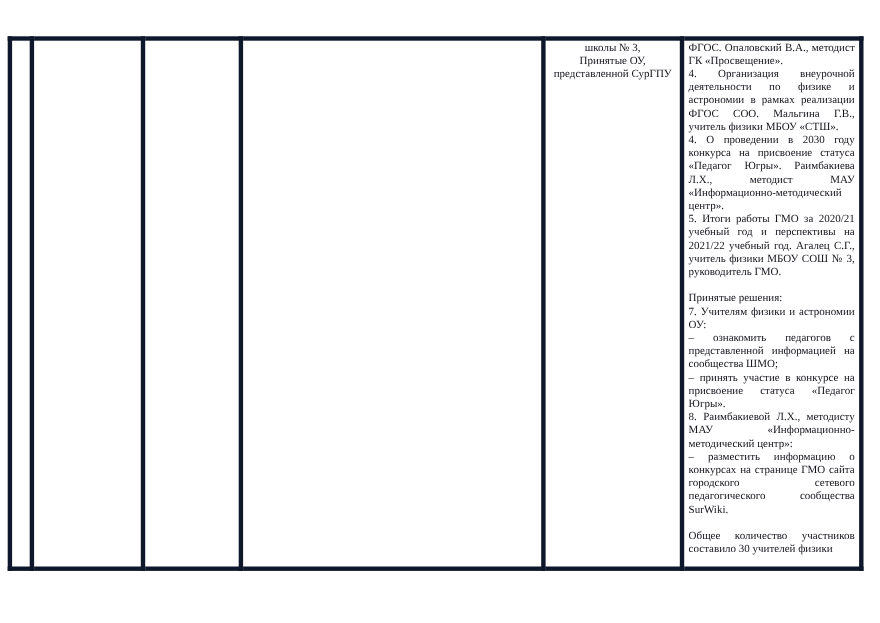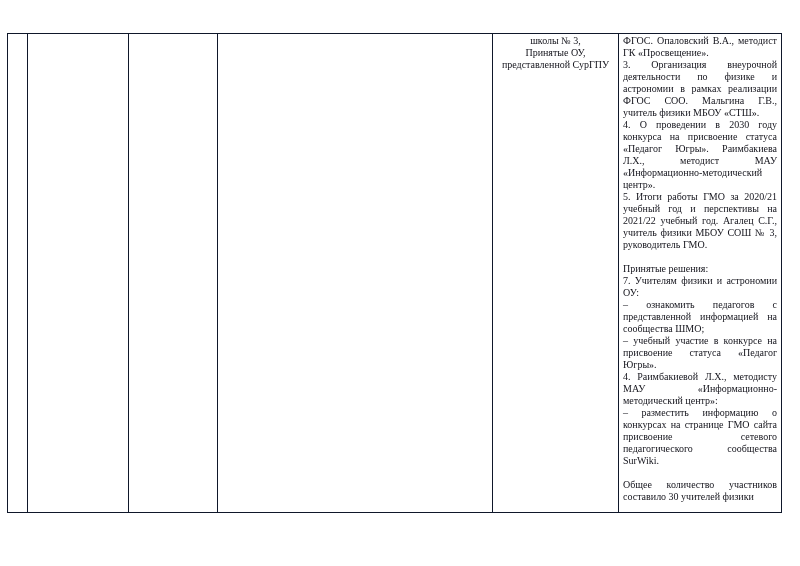--- a/index.html
+++ b/index.html
@@ -29,21 +29,21 @@
     border-collapse: collapse;
     table-layout: fixed;
   }
   col.c1 { width: 20px; }
   col.c2 { width: 101px; }
   col.c3 { width: 89px; }
   col.c4 { width: 275px; }
   col.c5 { width: 126px; }
   col.c6 { width: 163px; }
   .doc-table td {
-    border: 1px solid #0f172a;
+    border: 4px solid #0f172a;
     vertical-align: top;
     padding: 0;
     font-size: 10px;
     line-height: 12px;
   }
   .cell-inner {
     padding: 1px 4px 0 4px;
     height: 477px;
     overflow: hidden;
   }
@@ -81,30 +81,30 @@
         <td class="participants">
           <div class="cell-inner">
               <div class="center-line">школы № 3,</div>
               <div class="center-line">Принятые ОУ,</div>
               <div class="center-line">представленной СурГПУ</div>
             </div>
         </td>
         <td class="content">
           <div class="cell-inner">
               <div class="para">ФГОС. Опаловский В.А., методист ГК «Просвещение».</div>
-              <div class="para">3. Организация внеурочной деятельности по физике и астрономии в рамках реализации ФГОС СОО. Мальгина Г.В., учитель физики МБОУ «СТШ».</div>
+              <div class="para">4. Организация внеурочной деятельности по физике и астрономии в рамках реализации ФГОС СОО. Мальгина Г.В., учитель физики МБОУ «СТШ».</div>
               <div class="para">4. О проведении в 2030 году конкурса на присвоение статуса «Педагог Югры». Раимбакиева Л.Х., методист МАУ «Информационно-методический центр».</div>
               <div class="para">5. Итоги работы ГМО за 2020/21 учебный год и перспективы на 2021/22 учебный год. Агалец С.Г., учитель физики МБОУ СОШ № 3, руководитель ГМО.</div>
               <div class="para blank"></div>
               <div class="para italic">Принятые решения:</div>
               <div class="para">7. Учителям физики и астрономии ОУ:</div>
               <div class="para">– ознакомить педагогов с представленной информацией на сообщества ШМО;</div>
-              <div class="para">– учебный участие в конкурсе на присвоение статуса «Педагог Югры».</div>
-              <div class="para">4. Раимбакиевой Л.Х., методисту МАУ «Информационно-методический центр»:</div>
-              <div class="para">– разместить информацию о конкурсах на странице ГМО сайта присвоение сетевого педагогического сообщества SurWiki.</div>
+              <div class="para">– принять участие в конкурсе на присвоение статуса «Педагог Югры».</div>
+              <div class="para">8. Раимбакиевой Л.Х., методисту МАУ «Информационно-методический центр»:</div>
+              <div class="para">– разместить информацию о конкурсах на странице ГМО сайта городского сетевого педагогического сообщества SurWiki.</div>
               <div class="para blank"></div>
               <div class="para">Общее количество участников составило 30 учителей физики</div>
             </div>
         </td>
       </tr>
     </tbody>
   </table>
 </div>
 
 </body></html>

